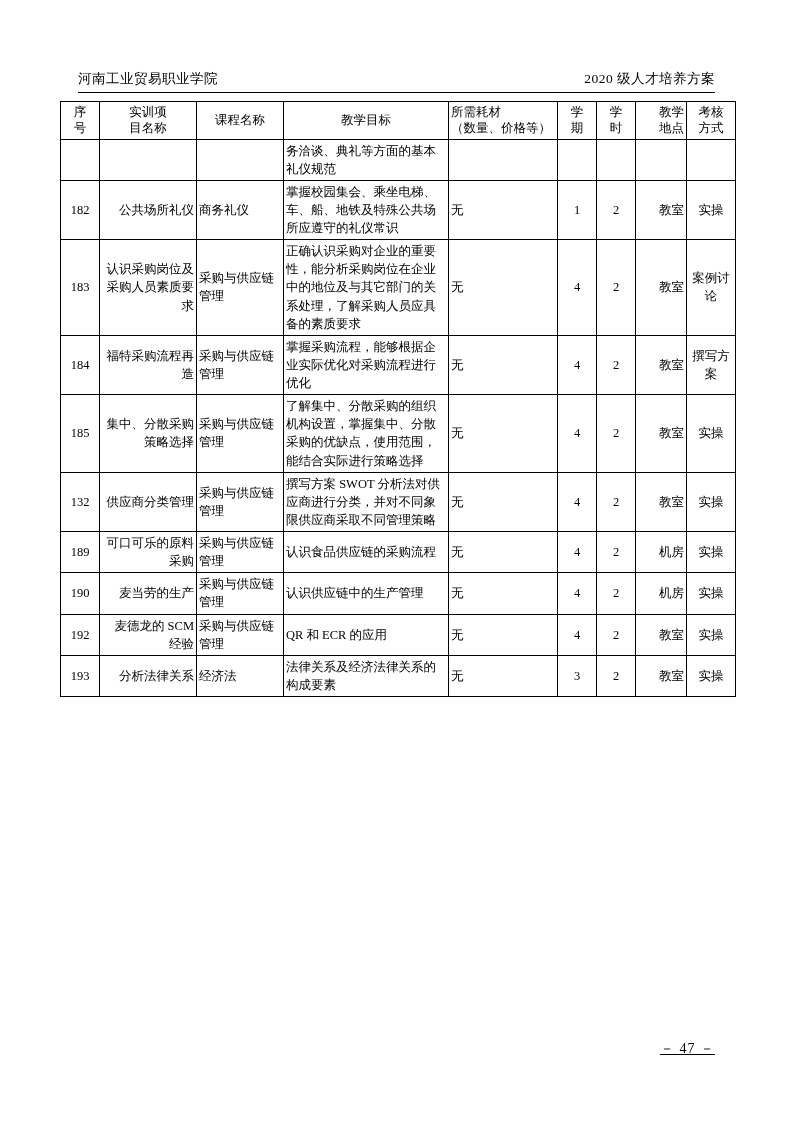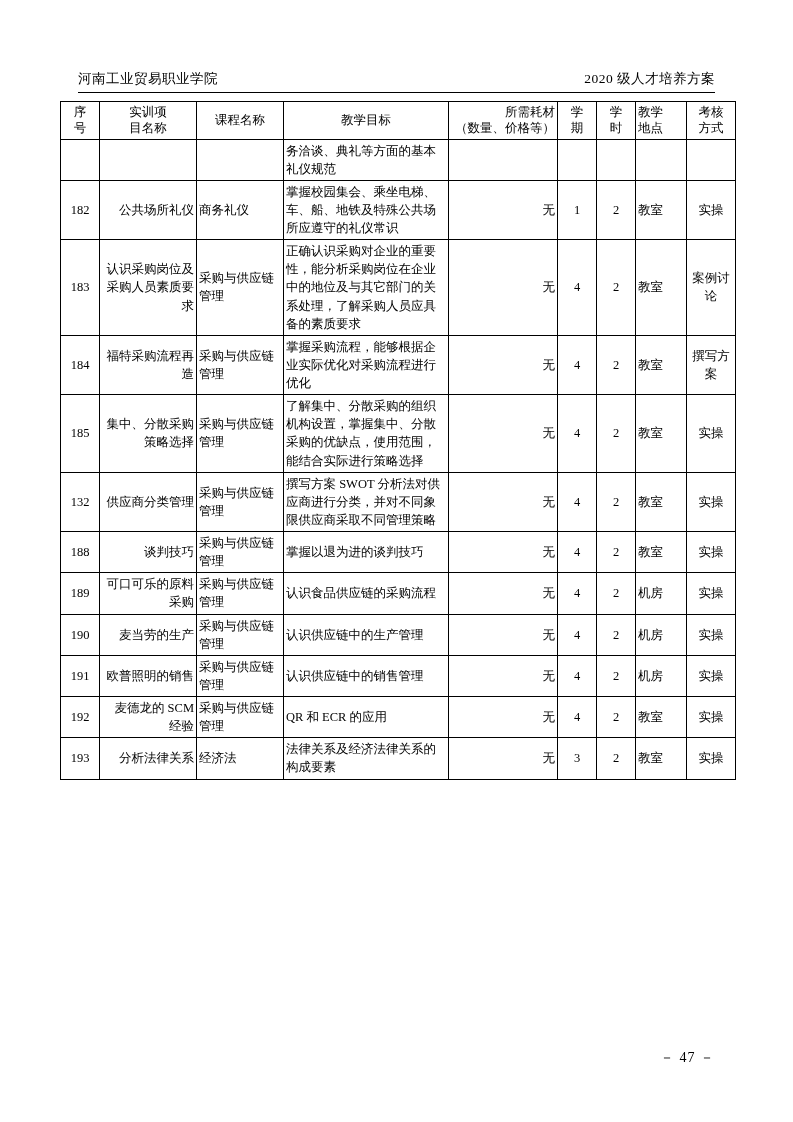--- a/index.html
+++ b/index.html
@@ -52,39 +52,40 @@
   }
   thead th {
     text-align: center;
     font-size: 13px;
     padding: 4px 2px;
   }
   .c-seq   { width: 34px;  text-align: center; }
   .c-name  { width: 92px;  text-align: center; }
   .c-course{ width: 82px;  text-align: left; padding-left: 3px;}
   .c-goal  { width: 160px; text-align: left; padding-left: 4px; }
-  .c-mat   { width: 104px; text-align: right; }
+  .c-mat   { width: 104px; text-align: left; }
   .c-term  { width: 34px;  text-align: center; }
   .c-hours { width: 34px;  text-align: center; }
-  .c-place { width: 46px;  text-align: left; }
+  .c-place { width: 46px;  text-align: right; }
   .c-exam  { width: 44px;  text-align: center; }
   .goal-cell {
     text-align: left;
     padding-left: 4px;
     padding-right: 2px;
   }
   .nm-cell {
     text-align: right;
   }
   .footer {
     position: absolute;
-    bottom: 55px;
+    bottom: 64px;
     right: 78px;
     font-size: 14px;
     letter-spacing: 1px;
+    text-decoration: underline;
   }
   .hdr-stack {
     display: block;
     line-height: 1.3;
   }
 </style>
 </head>
 <body>
 
 <div class="page">
@@ -195,57 +196,35 @@
           <td class="c-name nm-cell">供应商分类管理</td>
           <td class="c-course">采购与供应链管理</td>
           <td class="c-goal goal-cell">撰写方案 SWOT 分析法对供应商进行分类，并对不同象限供应商采取不同管理策略</td>
           <td class="c-mat">无</td>
           <td class="c-term">4</td>
           <td class="c-hours">2</td>
           <td class="c-place">教室</td>
           <td class="c-exam">实操</td>
         </tr>
         <tr>
-          <td class="c-seq">188</td>
-          <td class="c-name nm-cell">谈判技巧</td>
-          <td class="c-course">采购与供应链管理</td>
-          <td class="c-goal goal-cell">掌握以退为进的谈判技巧</td>
-          <td class="c-mat">无</td>
-          <td class="c-term">4</td>
-          <td class="c-hours">2</td>
-          <td class="c-place">教室</td>
-          <td class="c-exam">实操</td>
-        </tr>
-        <tr>
           <td class="c-seq">189</td>
           <td class="c-name nm-cell">可口可乐的原料采购</td>
           <td class="c-course">采购与供应链管理</td>
           <td class="c-goal goal-cell">认识食品供应链的采购流程</td>
           <td class="c-mat">无</td>
           <td class="c-term">4</td>
           <td class="c-hours">2</td>
           <td class="c-place">机房</td>
           <td class="c-exam">实操</td>
         </tr>
         <tr>
           <td class="c-seq">190</td>
           <td class="c-name nm-cell">麦当劳的生产</td>
           <td class="c-course">采购与供应链管理</td>
           <td class="c-goal goal-cell">认识供应链中的生产管理</td>
-          <td class="c-mat">无</td>
-          <td class="c-term">4</td>
-          <td class="c-hours">2</td>
-          <td class="c-place">机房</td>
-          <td class="c-exam">实操</td>
-        </tr>
-        <tr>
-          <td class="c-seq">191</td>
-          <td class="c-name nm-cell">欧普照明的销售</td>
-          <td class="c-course">采购与供应链管理</td>
-          <td class="c-goal goal-cell">认识供应链中的销售管理</td>
           <td class="c-mat">无</td>
           <td class="c-term">4</td>
           <td class="c-hours">2</td>
           <td class="c-place">机房</td>
           <td class="c-exam">实操</td>
         </tr>
         <tr>
           <td class="c-seq">192</td>
           <td class="c-name nm-cell">麦德龙的 SCM 经验</td>
           <td class="c-course">采购与供应链管理</td>

